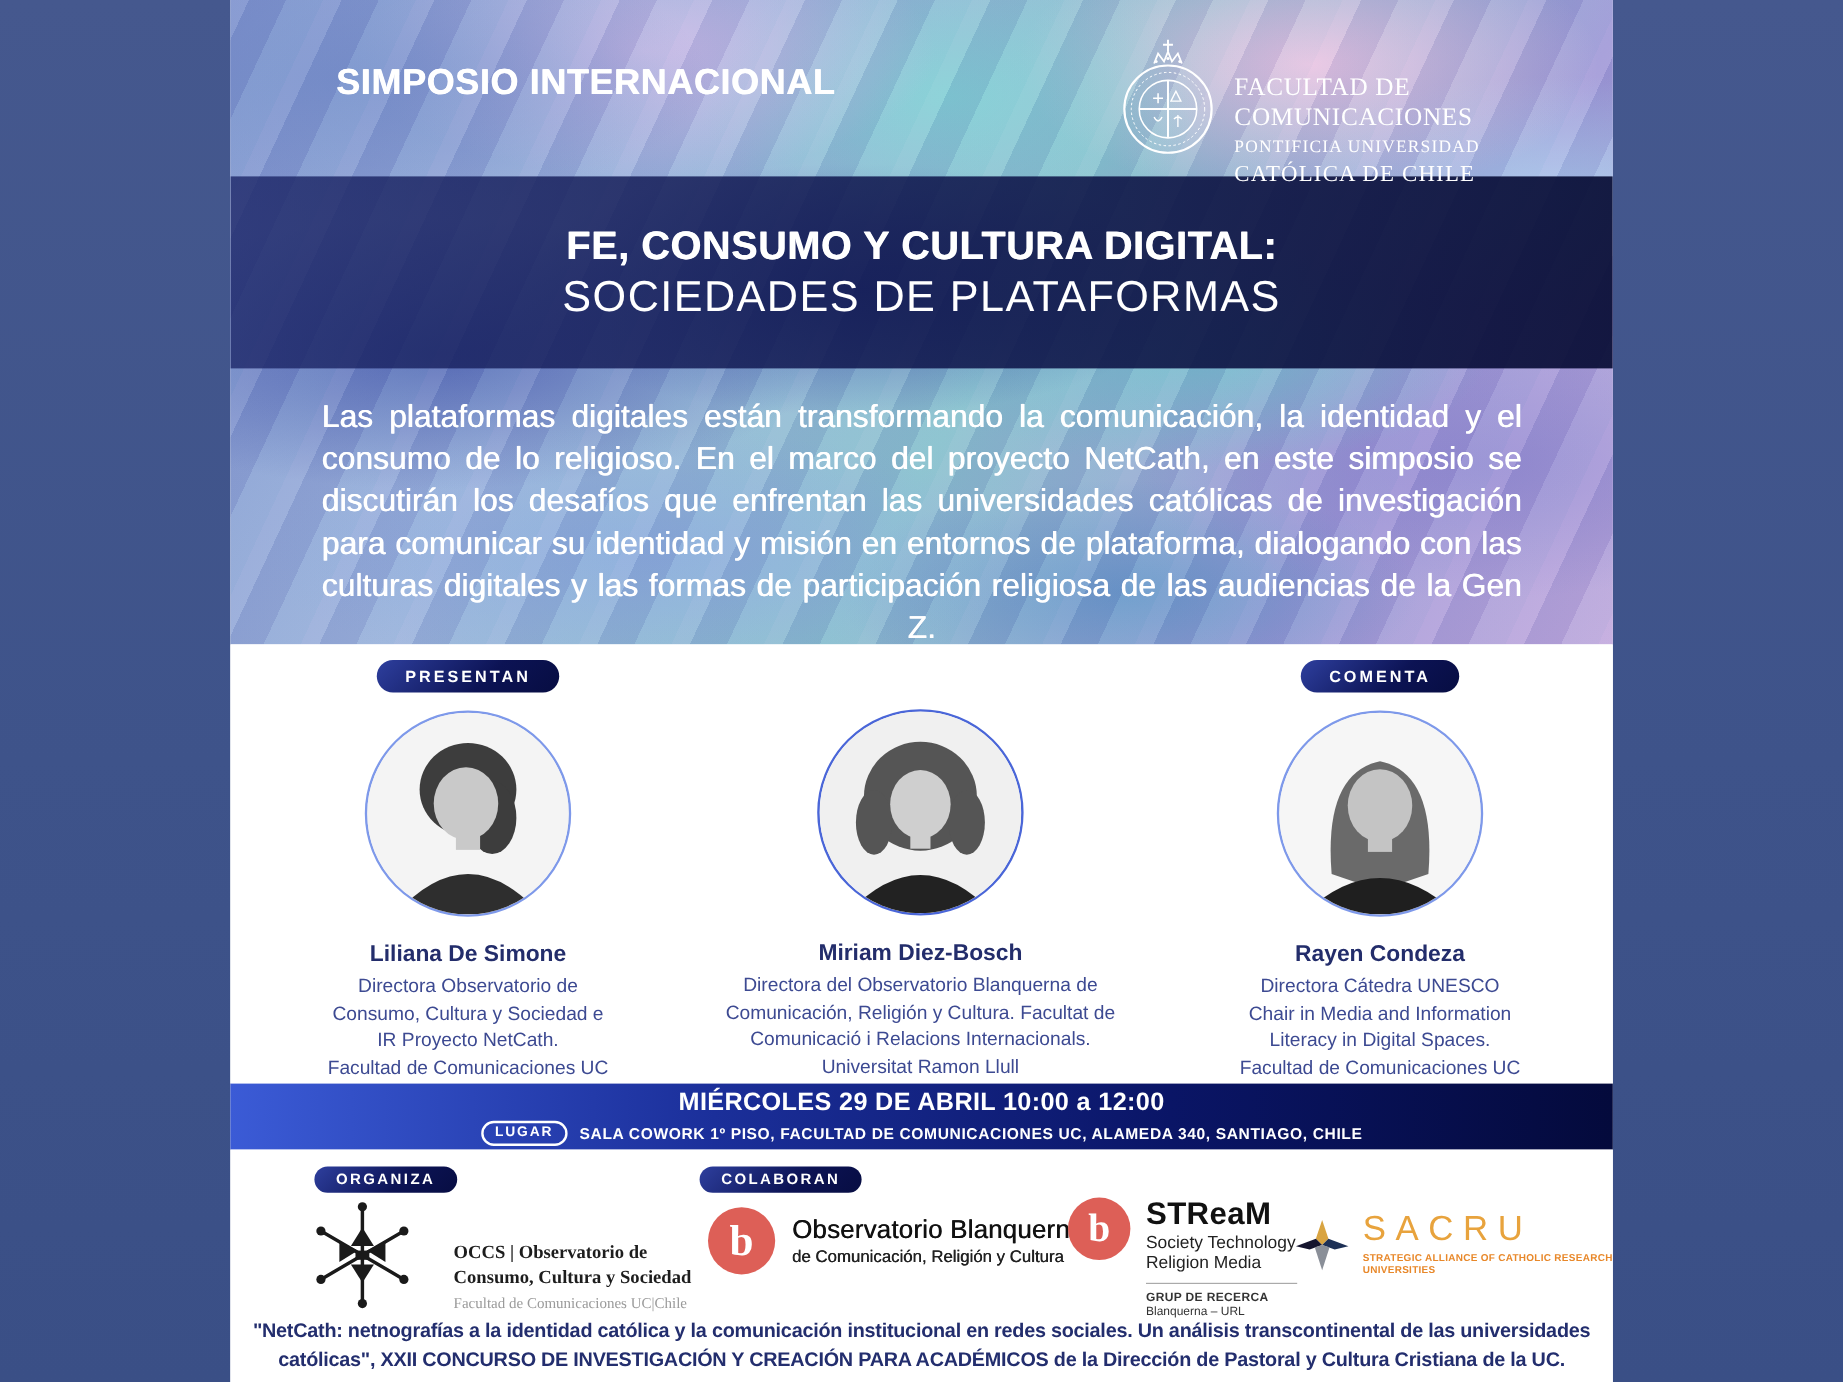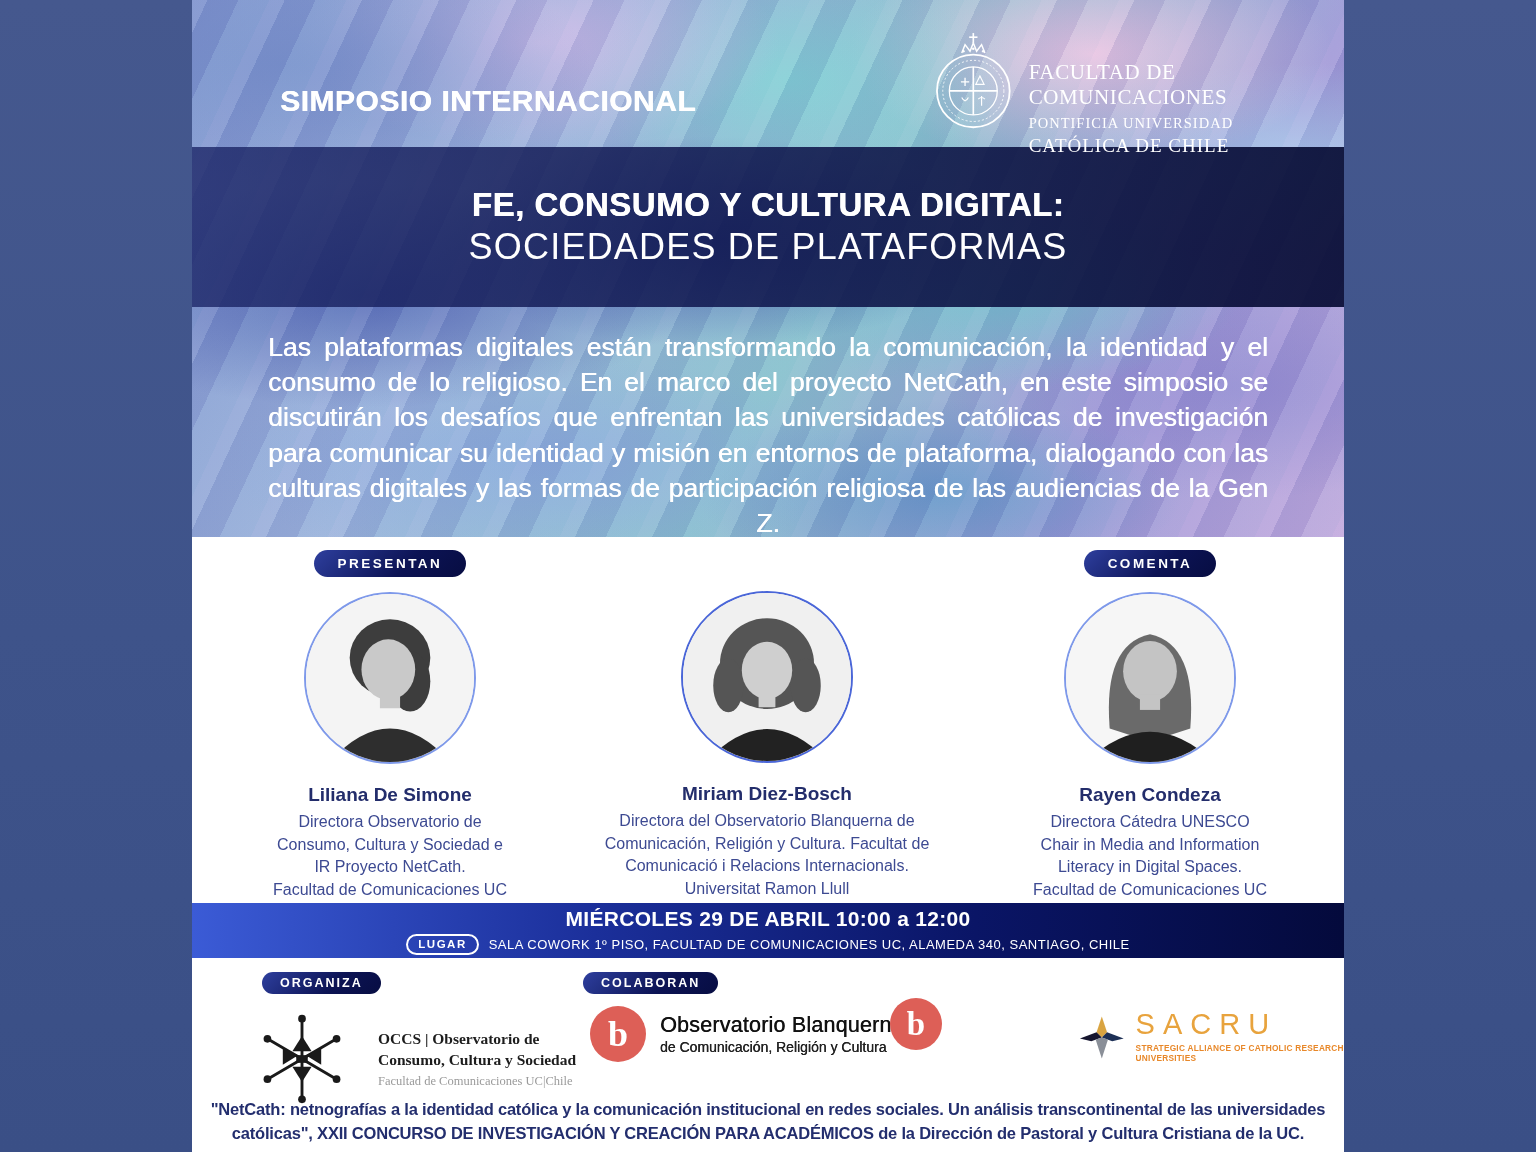--- a/index.html
+++ b/index.html
@@ -24,21 +24,21 @@
       radial-gradient(30% 25% at 70% 55%, rgba(118,192,206,.85), rgba(118,192,206,0) 70%),
       radial-gradient(35% 30% at 90% 72%, rgba(152,142,212,.90), rgba(152,142,212,0) 70%),
       radial-gradient(40% 28% at 30% 86%, rgba(142,172,222,.90), rgba(142,172,222,0) 70%),
       radial-gradient(30% 25% at 65% 92%, rgba(102,152,202,.85), rgba(102,152,202,0) 70%),
       linear-gradient(120deg,#8194cf 0%,#9fb4dd 30%,#8cc2cf 55%,#a29ad8 80%,#c3aade 100%);
   }
   .holo::after { content:""; position:absolute; inset:0; pointer-events:none;
     background:repeating-linear-gradient(115deg, rgba(255,255,255,.08) 0 14px, rgba(40,60,140,.10) 14px 42px, rgba(180,230,230,.08) 42px 70px);
   }
 
-  .kicker { position:absolute; left:88px; top:84px; z-index:3;
+  .kicker { position:absolute; left:88px; top:52px; z-index:3;
             color:#fff; font-size:30px; font-weight:bold; letter-spacing:.5px;
             text-shadow:.5px 0 currentColor; }
 
   .uc-logo { position:absolute; left:740px; top:24px; z-index:3; display:flex; color:#fff; }
   .uc-crest { width:92px; height:114px; }
   .uc-logo-text { margin-left:14px; padding-top:36px; font-family:"Liberation Serif", serif; }
   .uc-logo-line1 { font-size:21px; letter-spacing:.6px; }
   .uc-logo-line2 { font-size:14.5px; letter-spacing:1px; margin-top:5px; }
   .uc-logo-line3 { font-size:19px; letter-spacing:1px; margin-top:3px; }
 
@@ -80,32 +80,32 @@
 
   
   .date-bar { position:relative; width:100%; height:55px;
     background:linear-gradient(90deg,#3b5bd6 0%,#1b2f9a 35%,#0a1566 68%,#040a3c 100%);
     display:flex; flex-direction:column; align-items:center; justify-content:center;
     color:#fff; }
   .date-line { font-size:21px; font-weight:bold; letter-spacing:.3px; }
   .loc-row { margin-top:3px; display:flex; align-items:center; gap:10px; }
   .lugar-pill { border:2px solid #fff; border-radius:12px; padding:0 10px 1px 10px;
                 font-size:11.5px; font-weight:bold; letter-spacing:1.5px; line-height:16px; }
-  .loc-text { font-size:13px; font-weight:normal; letter-spacing:.5px; }
+  .loc-text { font-size:13px; font-weight:bold; letter-spacing:.5px; }
 
   
   .footer { position:relative; width:100%; height:200px; background:#fff; }
   .small-badge { position:absolute; display:inline-block;
     background:linear-gradient(135deg,#2e3f9e 0%,#0c1354 60%,#070d42 100%);
     color:#fff; font-size:12.5px; font-weight:bold; letter-spacing:2px;
     padding:4px 18px; border-radius:13px; }
   .badge-organiza { left:70px; top:14px; }
   .badge-colaboran { left:391px; top:14px; }
 
-  .occs { position:absolute; left:62px; top:53px; display:flex; align-items:center; }
+  .occs { position:absolute; left:62px; top:40px; display:flex; align-items:flex-end; }
   .occs svg { width:96px; height:96px; }
   .occs-text { margin-left:28px; font-family:"Liberation Serif", serif; text-align:left; }
   .occs-l1, .occs-l2 { font-size:15.5px; font-weight:bold; color:#1d1d1d; line-height:1.35; }
   .occs-l3 { font-size:12.5px; color:#9a9a9a; margin-top:3px; font-family:"Liberation Serif", serif; }
 
   .blq { position:absolute; left:398px; top:48px; display:flex; align-items:center; }
   .b-circle { width:56px; height:56px; border-radius:50%; background:#dd5f57;
               display:flex; align-items:center; justify-content:center;
               color:#fff; font-family:"Liberation Serif", serif; font-weight:bold; font-size:36px; line-height:1; }
   .blq-text { margin-left:14px; text-align:left; }
@@ -285,20 +285,28 @@
       <div class="blq">
         <span class="b-circle">b</span>
         <div class="blq-text">
           <div class="blq-l1">Observatorio Blanquerna</div>
           <div class="blq-l2">de Comunicación, Religión y Cultura</div>
         </div>
       </div>
 
       <div class="stream">
         <span class="b-circle">b</span>
+        <div class="stream-text">
+          <div class="stream-name">STReaM</div>
+          <div class="stream-l2">Society Technology</div>
+          <div class="stream-l3">Religion Media</div>
+          <div class="stream-div"></div>
+          <div class="stream-g1">GRUP DE RECERCA</div>
+          <div class="stream-g2">Blanquerna – URL</div>
+        </div>
       </div>
 
       <div class="sacru">
         <svg viewBox="0 0 100 90">
           <polygon points="50,0 61,33 50,44 39,33" fill="#d9a441"></polygon>
           <polygon points="4,46 39,33 50,44 28,52" fill="#15152e"></polygon>
           <polygon points="96,46 72,52 50,44 61,33" fill="#1d3056"></polygon>
           <polygon points="50,88 63,48 50,44 37,48" fill="#8a8f98"></polygon>
         </svg>
         <div class="sacru-text">

